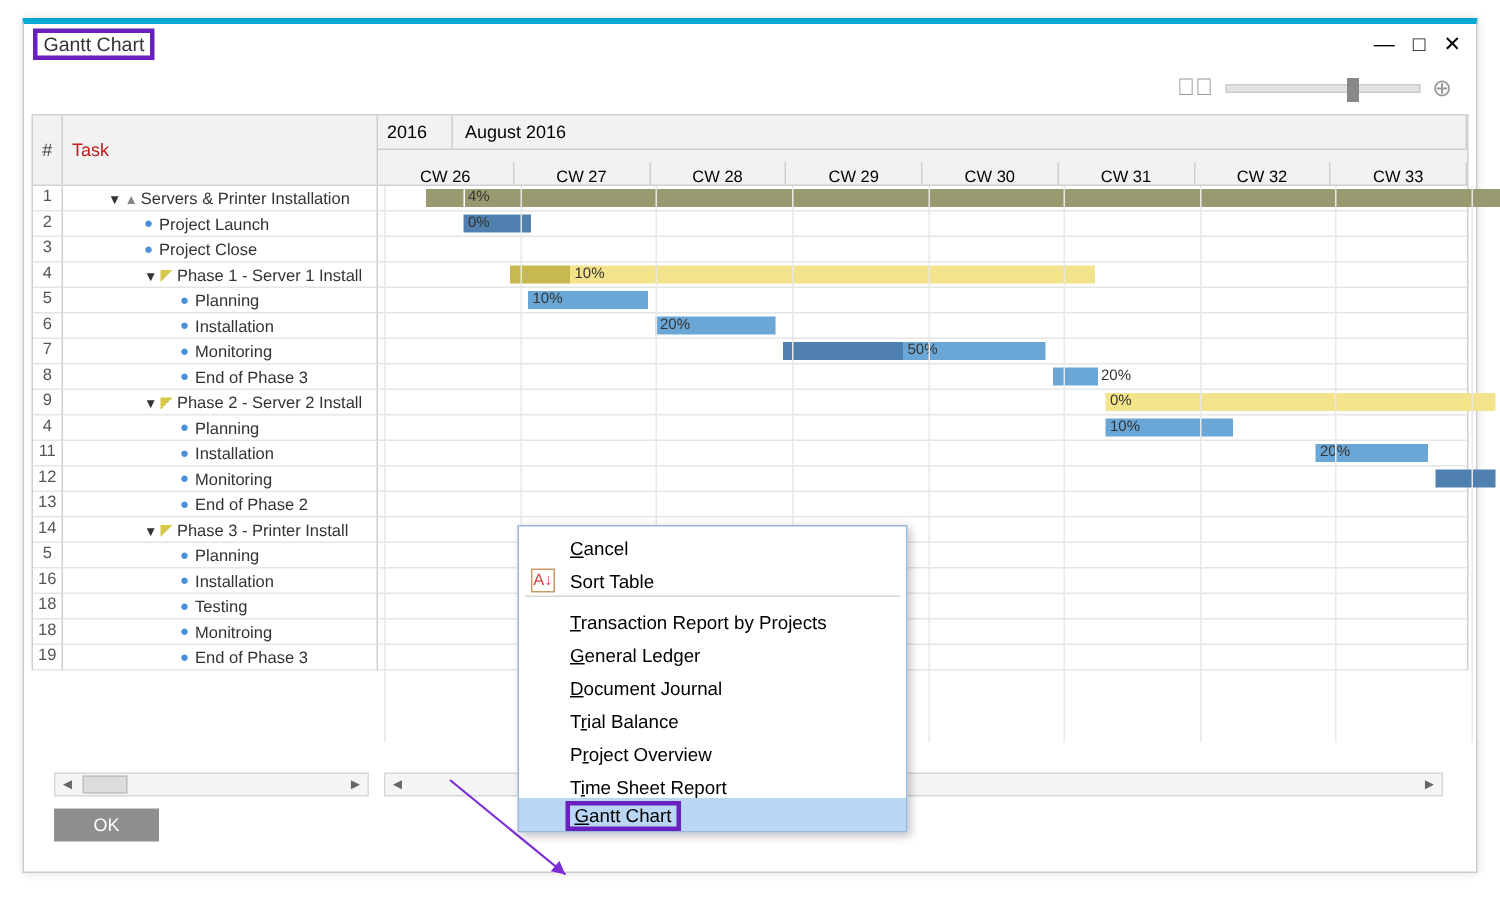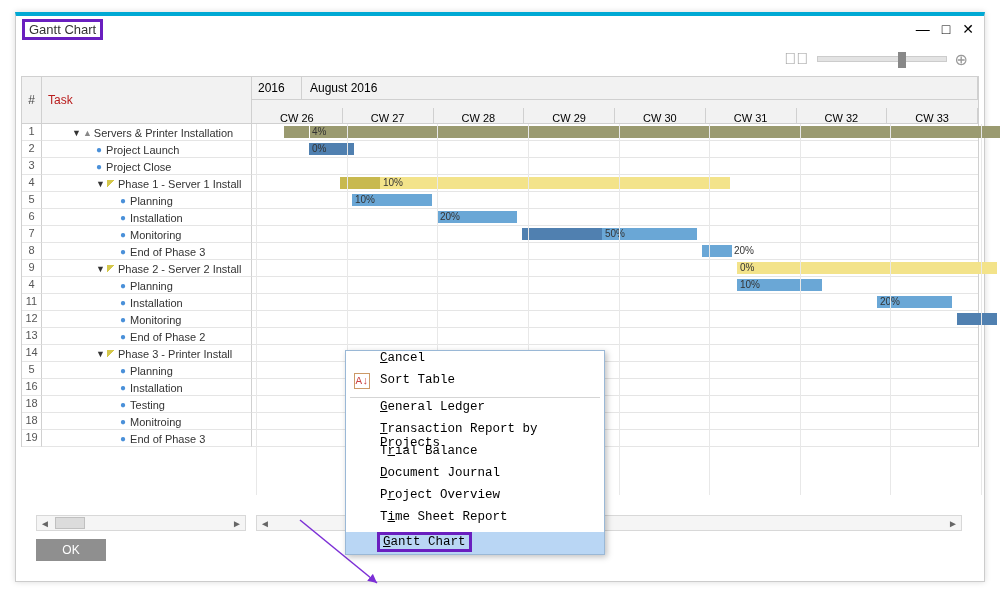--- a/index.html
+++ b/index.html
@@ -175,22 +175,22 @@
     position:absolute;
     left:345px; top:350px;
     width:260px;
     background:#fff;
     border:1px solid #9ab8d6;
     box-shadow:2px 2px 6px rgba(0,0,0,0.25);
     font-size:12.5px;
     z-index:100;
   }
   .context-menu .item {
-    height:22px; display:flex; align-items:flex-start;
-    padding-left:34px; position:relative;font-family:Liberation Mono, monospace;
+    height:22px; display:flex; align-items:flex-end;
+    padding-left:34px; position:relative;
   }
   .context-menu .item.selected {
     background:#b9d6f4;
   }
   .context-menu .item.selected .sel-label {
     border:3px solid #6a1fbf; padding:0 3px;
     margin-left:-3px;
     line-height: 14px;
   }
   .context-menu .sep { height:1px; background:#d5d5d5; margin:2px 4px; }
@@ -471,30 +471,30 @@
 <div class="context-menu" id="ctxmenu">
     <div class="item">
       <span><span class="u">C</span>ancel</span>
     </div>
     <div class="item">
       <span class="ico">A↓</span>
       <span>Sort Table</span>
     </div>
     <div class="sep"></div>
     <div class="item">
+      <span><span class="u">T</span>ransaction Report by Projects</span>
+    </div>
+    <div class="item">
       <span><span class="u">G</span>eneral Ledger</span>
     </div>
     <div class="item">
-      <span><span class="u">T</span>ransaction Report by Projects</span>
+      <span><span class="u">D</span>ocument Journal</span>
     </div>
     <div class="item">
       <span>T<span class="u">r</span>ial Balance</span>
-    </div>
-    <div class="item">
-      <span><span class="u">D</span>ocument Journal</span>
     </div>
     <div class="item">
       <span>P<span class="u">r</span>oject Overview</span>
     </div>
     <div class="item">
       <span>T<span class="u">i</span>me Sheet Report</span>
     </div>
     <div class="item selected">
       <span class="sel-label"><span class="u">G</span>antt Chart</span>
     </div>

